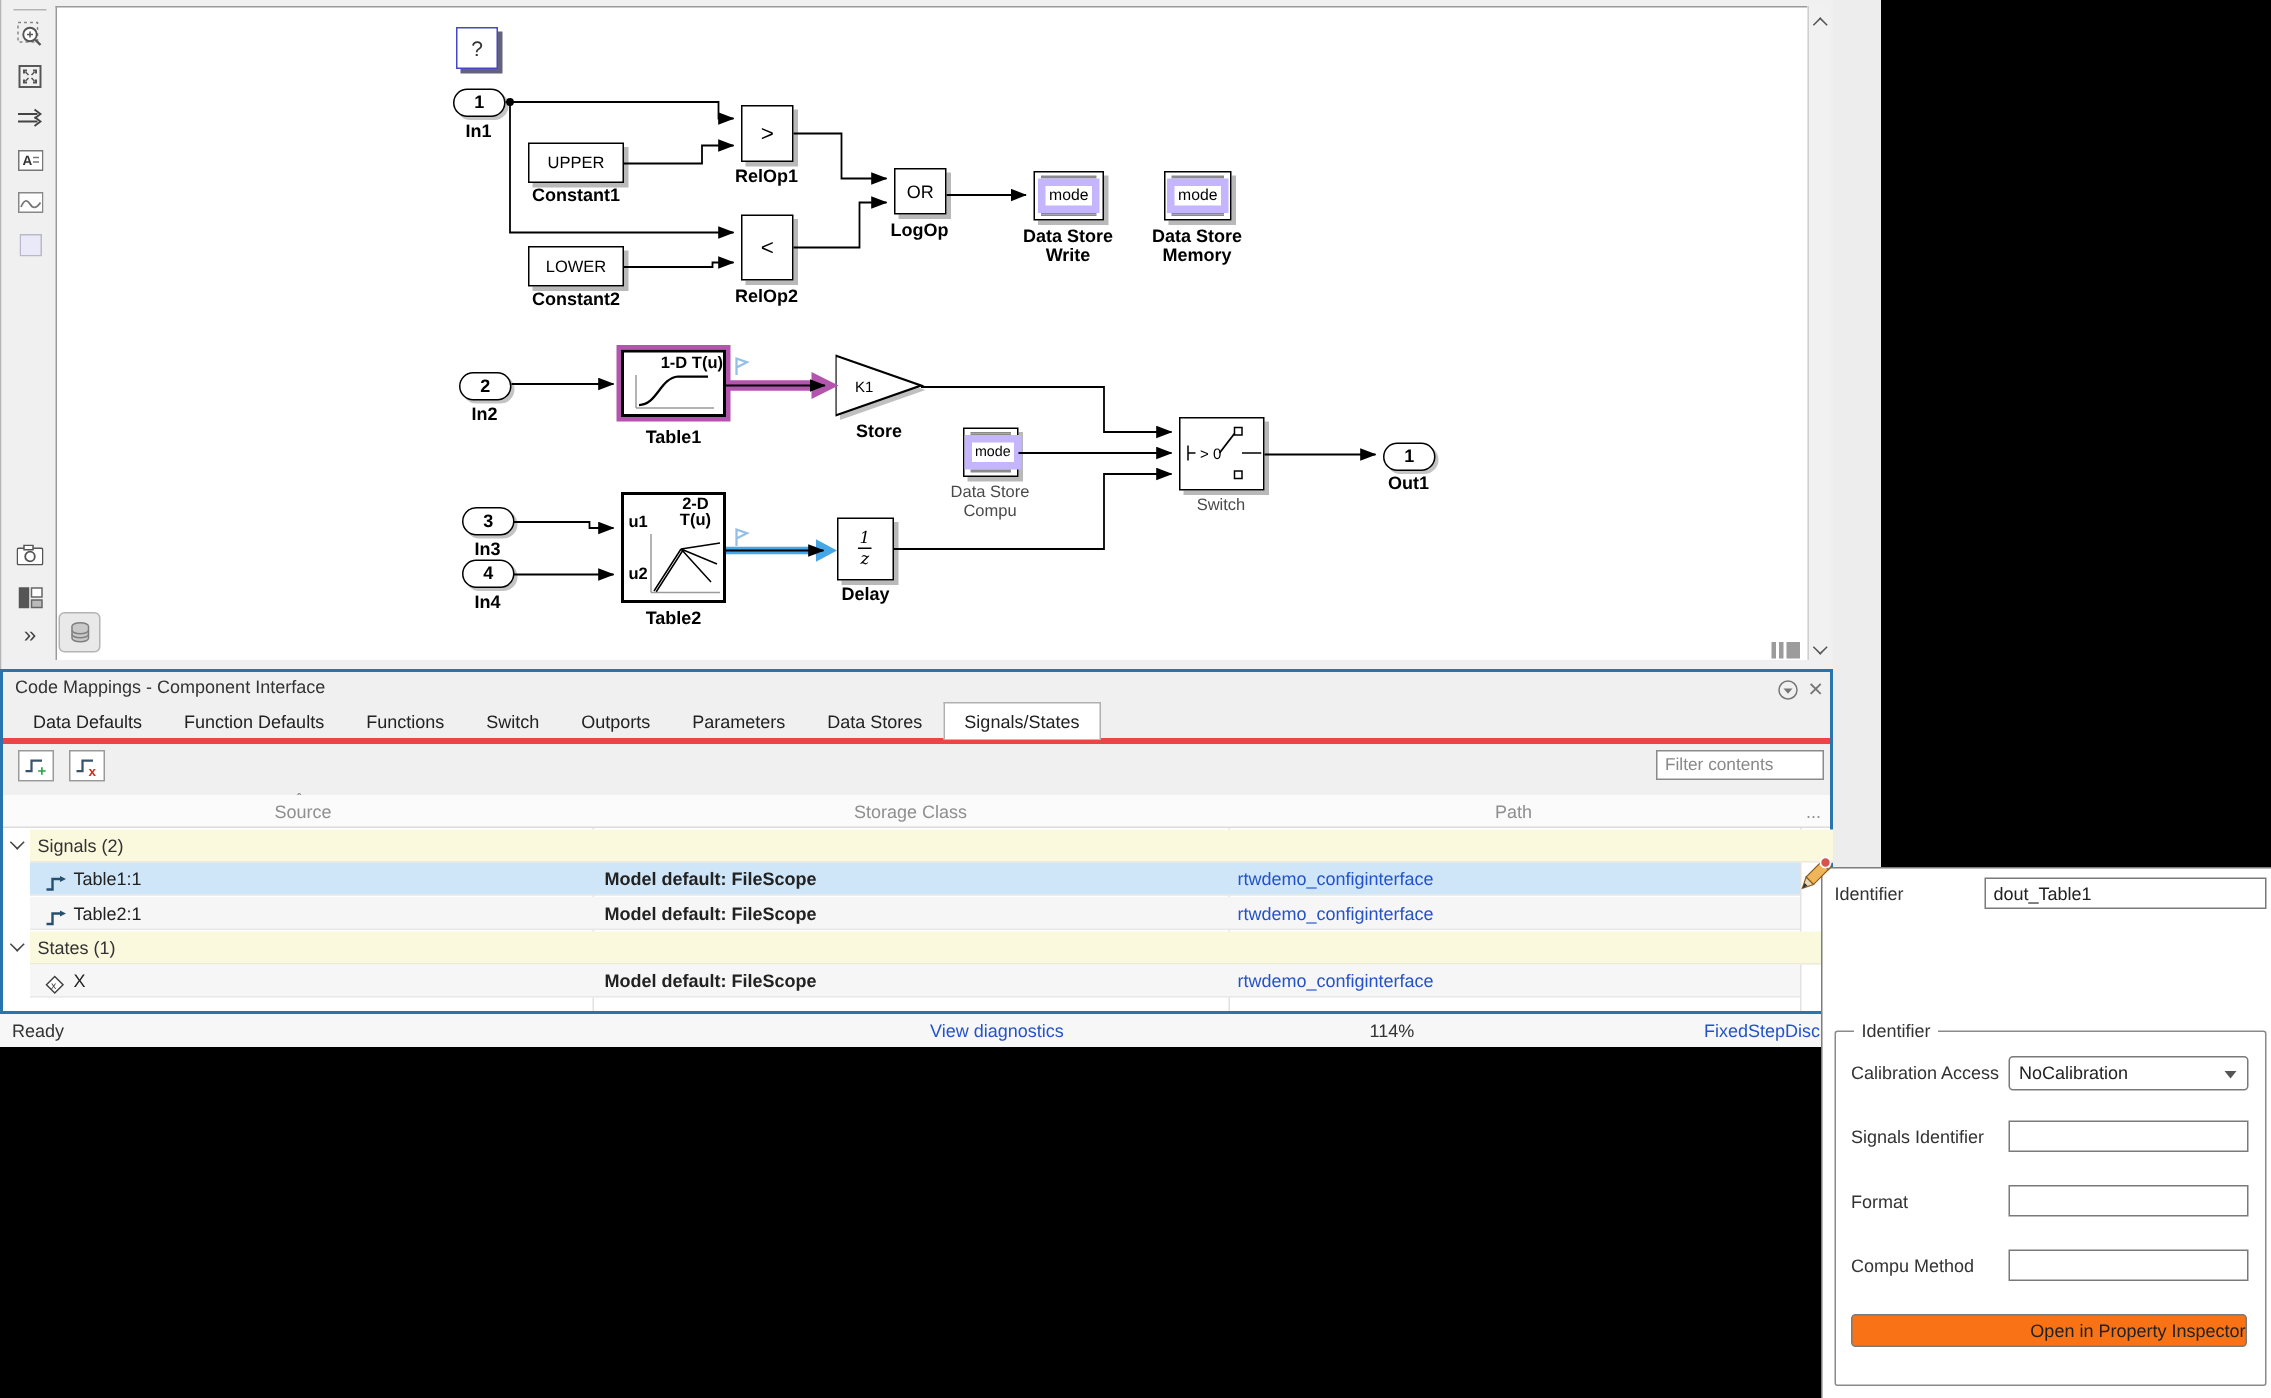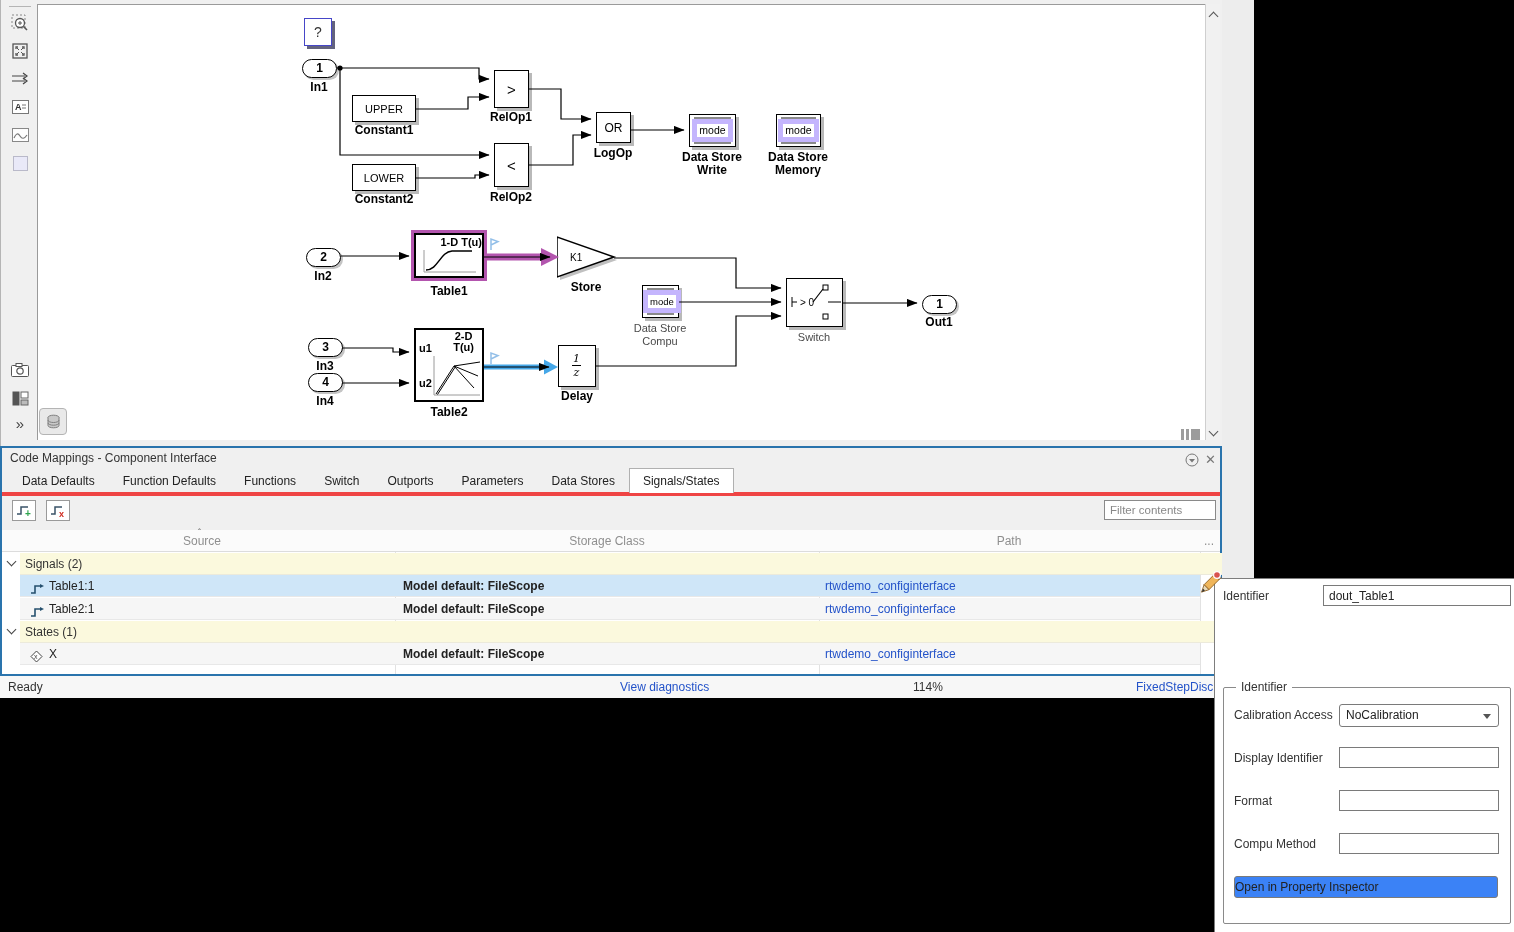--- a/index.html
+++ b/index.html
@@ -95,21 +95,21 @@
 
   
   #dialog { position:absolute; left:1214px; top:578px; width:300px; height:354px; background:#fff;
             border-left:1px solid #7d7d7d; border-top:1px solid #7d7d7d; z-index:5; font-size:12px; color:#333; }
   .dlabel { position:absolute; white-space:nowrap; }
   .dinput { position:absolute; border:1px solid #7a7a7a; height:21px; font-size:12px; padding:0 5px; color:#222; font-family:"Liberation Sans",sans-serif; background:#fff; }
   #fieldset { position:absolute; left:8px; top:108px; width:288px; height:237px; border:1px solid #8a8a8a; border-radius:2px; }
   #legend { position:absolute; left:12px; top:-8px; background:#fff; padding:0 5px; font-size:12px; color:#333; }
   .combo { position:absolute; border:1px solid #7a7a7a; border-radius:3px; height:23px; background:#fff; line-height:21px; padding:0 6px; color:#222; }
   .combo .caret { position:absolute; right:7px; top:9px; width:0; height:0; border-left:4px solid transparent; border-right:4px solid transparent; border-top:5px solid #555; }
-  #pi-btn { position:absolute; left:10px; top:188px; width:264px; height:22px; border:1px solid #7a7a7a; border-radius:3px; background:#3b82f6; font-size:12px; color:#222; text-align:left; line-height:20px; }
+  #pi-btn { position:absolute; left:10px; top:188px; width:264px; height:22px; border:1px solid #7a7a7a; border-radius:3px; background:#f97316; font-size:12px; color:#222; text-align:right; line-height:20px; }
   #pencil { position:absolute; left:1196px; top:570px; z-index:6; }
 </style>
 </head>
 <body>
 
 <div id="app">
   <div id="editor">
 
     <div id="palette">
       <div class="sep"></div>
@@ -446,21 +446,21 @@
 
   <div id="fieldset">
     <span id="legend">Identifier</span>
 
     <span class="dlabel" style="left:10px; top:20px;">Calibration Access</span>
     <div class="combo" style="left:115px; top:16px; width:160px;">
       <span>NoCalibration</span>
       <span class="caret"></span>
     </div>
 
-    <span class="dlabel" style="left:10px; top:63px;">Display Identifier</span>
+    <span class="dlabel" style="left:10px; top:63px;">Signals Identifier</span>
     <input class="dinput" style="left: 115px; top: 59px; width: 160px;" value="">
 
     <span class="dlabel" style="left:10px; top:106px;">Format</span>
     <input class="dinput" style="left: 115px; top: 102px; width: 160px;" value="">
 
     <span class="dlabel" style="left:10px; top:149px;">Compu Method</span>
     <input class="dinput" style="left: 115px; top: 145px; width: 160px;" value="">
 
     <div id="pi-btn">Open in Property Inspector</div>
   </div>

